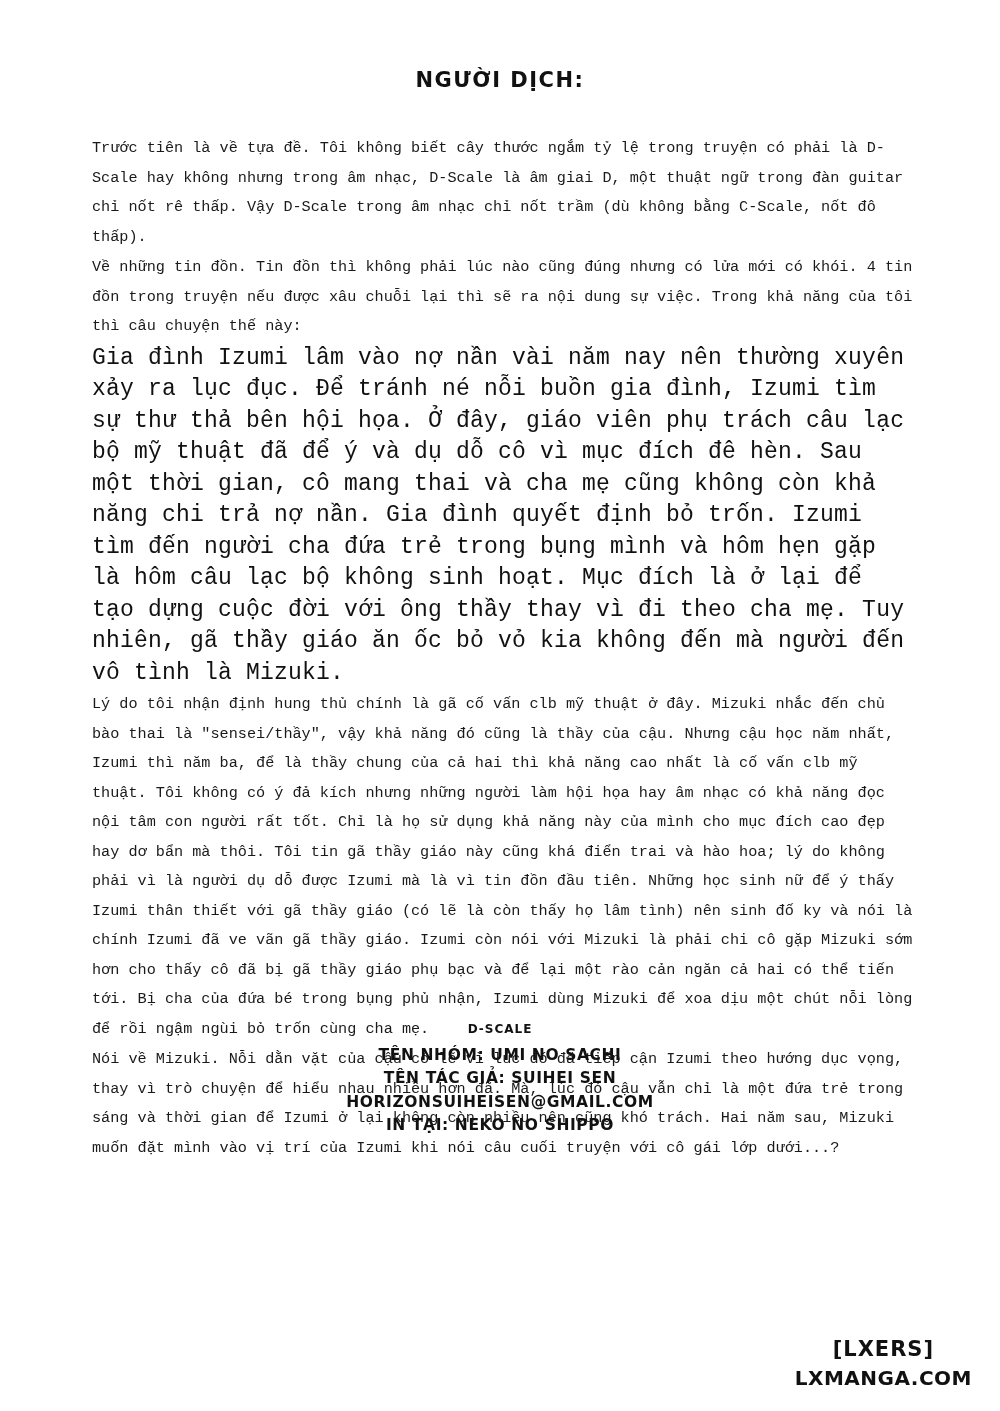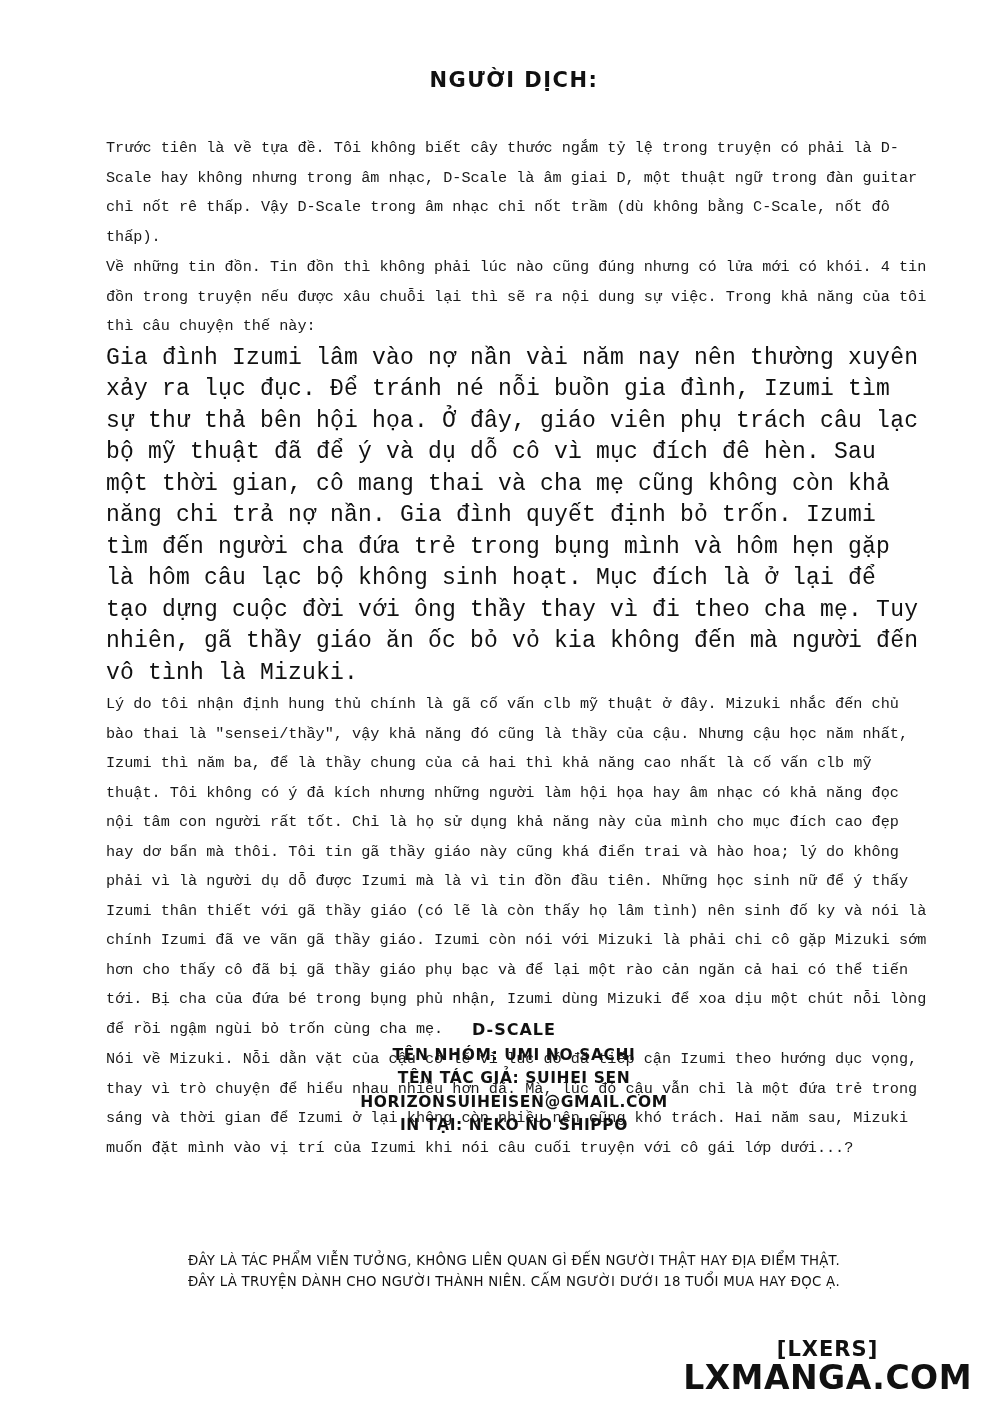--- a/index.html
+++ b/index.html
@@ -12,21 +12,20 @@
     height: 1411px;
     position: relative;
     font-family: "DejaVu Sans", sans-serif;
     color: #1a1a1a;
     overflow: hidden;
   }
   .page {
     position: absolute;
     inset: 0;
     padding: 7px;
-    margin-left: 14px;
   }
   .title {
     position: absolute;
     top: 68px;
     left: 0;
     width: 1000px;
     text-align: center;
     font-family: "DejaVu Sans", sans-serif;
     font-weight: bold;
     font-size: 21px;
@@ -62,21 +61,21 @@
     top: 1018px;
     width: 1000px;
     text-align: center;
     font-weight: bold;
     font-size: 15.5px;
     line-height: 23.5px;
     letter-spacing: 0.6px;
     color: #111;
   }
   .credits .lead {
-    font-size: 16px;
+    font-size: 12px;
     letter-spacing: 1px;
     padding-bottom: 2px;
   }
   .disclaimer {
     position: absolute;
     left: 0;
     top: 1250px;
     width: 1000px;
     text-align: center;
     font-size: 13.3px;
@@ -93,21 +92,21 @@
     font-weight: bold;
     color: #111;
   }
   .watermark .wm-top {
     font-size: 21px;
     letter-spacing: 1px;
     line-height: 27px;
     text-align: center;
   }
   .watermark .wm-bottom {
-    font-size: 33px;
+    font-size: 20px;
     letter-spacing: 0.5px;
     line-height: 30px;
   }
 </style>
 </head>
 <body>
 
 <div class="page">
 
   <div class="title">NGƯỜI DỊCH:</div>
@@ -121,23 +120,19 @@
   </div>
 
   <div class="credits">
     <div class="lead">D-SCALE</div>
     <div>TÊN NHÓM: UMI NO SACHI</div>
     <div>TÊN TÁC GIẢ: SUIHEI SEN</div>
     <div>HORIZONSUIHEISEN@GMAIL.COM</div>
     <div>IN TẠI: NEKO NO SHIPPO</div>
   </div>
 
-  <div class="disclaimer">
-    <div>ĐÂY LÀ TÁC PHẨM VIỄN TƯỞNG, KHÔNG LIÊN QUAN GÌ ĐẾN NGƯỜI THẬT HAY ĐỊA ĐIỂM THẬT.</div>
-    <div>ĐÂY LÀ TRUYỆN DÀNH CHO NGƯỜI THÀNH NIÊN. CẤM NGƯỜI DƯỚI 18 TUỔI MUA HAY ĐỌC Ạ.</div>
-  </div>
 
   <div class="watermark">
     <div class="wm-top">[LXERS]</div>
     <div class="wm-bottom">LXMANGA.COM</div>
   </div>
 
 </div>
 
 </body></html>

